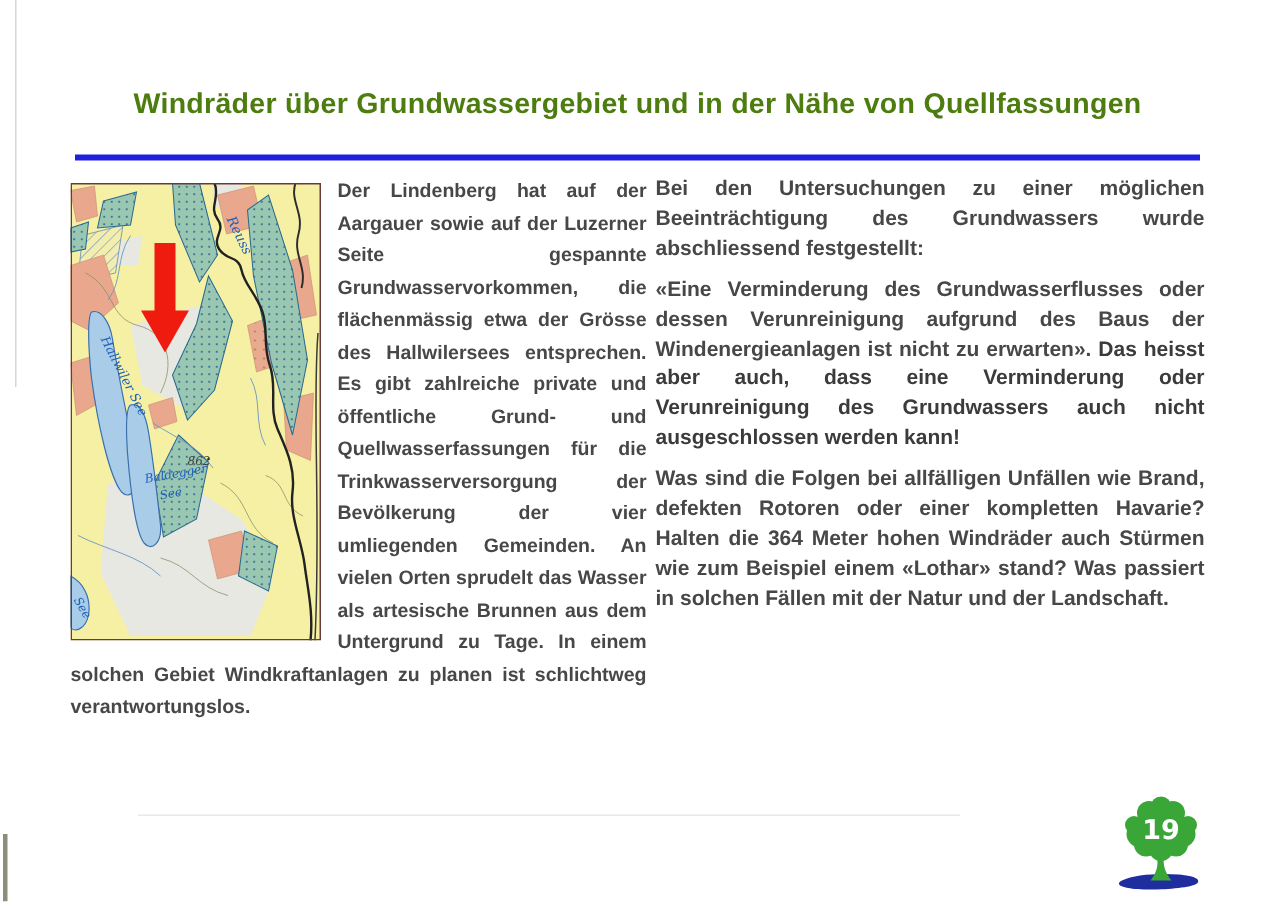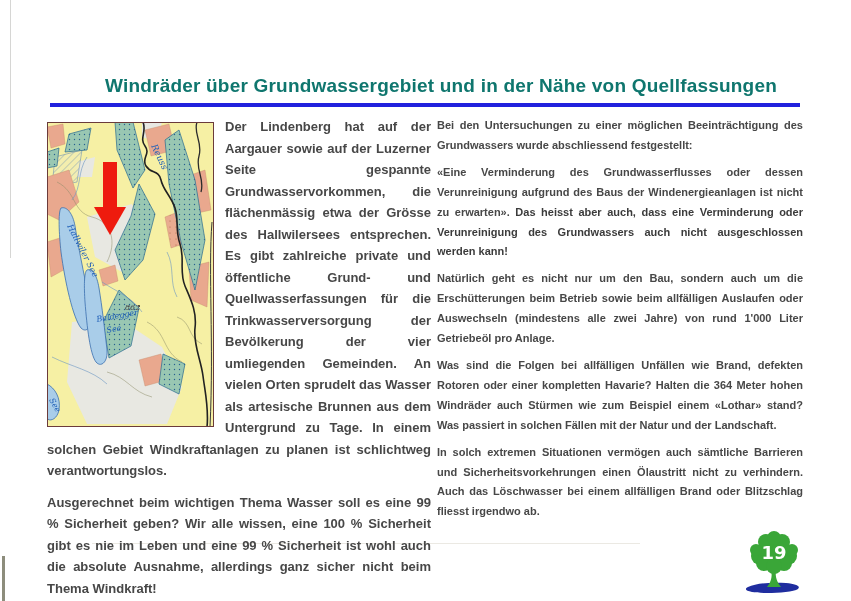--- a/index.html
+++ b/index.html
@@ -10,30 +10,30 @@
     position:relative;
     overflow:hidden;
     color:#474747;
   }
   .scan-edge-left{position:absolute;left:10px;top:0;width:1px;height:258px;background:#d6d6d4;}
   .scan-edge-bottomleft{position:absolute;left:2px;top:556px;width:3px;height:45px;background:#8d8d7c;}
   .scan-line-faint{position:absolute;left:92px;top:543px;width:548px;height:1px;background:#ebe9e3;}
 
   .page-title{
     position:absolute;left:50px;top:59px;width:750px;
-    margin:16px;text-align:center;
-    font-size:19px;font-weight:bold;color:#0f766e;
+    margin:0;text-align:center;
+    font-size:19px;font-weight:bold;color:#4d7c0f;
     letter-spacing:.2px;
   }
   .title-rule{position:absolute;left:50px;top:103px;width:750px;height:4px;background:#2121dd;}
 
   .col{position:absolute;top:116px;font-size:13px;text-align:justify;}
   .col p{margin:0 0 10px 0;font-weight:bold;}
   .left-col{left:47px;width:384px;line-height:21.5px;}
-  .right-col{left:437px;width:366px;line-height:19.9px;font-size:11px;}
+  .right-col{left:437px;width:366px;line-height:19.9px;font-size:14px;}
   .right-col p{margin:0 0 7px 0;}
   .right-col b{color:#3b3b3b;}
 
   .map-figure{
     float:left;width:167px;height:305px;
     margin:6px 11px 2px 0;
   }
   .map-figure svg{display:block;}
 
   .page-badge{position:absolute;left:742px;top:530px;width:64px;height:67px;}
@@ -133,29 +133,26 @@
 
         <g fill="#ee1b0e">
           <rect x="56" y="40" width="14" height="47"></rect>
           <path d="M47,85 L79,85 L63,113 Z"></path>
         </g>
 
         <rect x="0.5" y="0.5" width="166" height="304" fill="none" stroke="#6b3b3b" stroke-width="1"></rect>
       </svg>
     </div>
     <p>Der Lindenberg hat auf der Aargauer sowie auf der Luzerner Seite gespannte Grundwasservorkommen, die flächenmässig etwa der Grösse des Hallwilersees entsprechen. Es gibt zahlreiche private und öffentliche Grund- und Quellwasserfassungen für die Trinkwasserversorgung der Bevölkerung der vier umliegenden Gemeinden. An vielen Orten sprudelt das Wasser als artesische Brunnen aus dem Untergrund zu Tage. In einem solchen Gebiet Windkraftanlagen zu planen ist schlichtweg verantwortungslos.</p>
-    <p>Ausgerechnet beim wichtigen Thema Wasser soll es eine 99 % Sicherheit geben? Wir alle wissen, eine 100 % Sicherheit gibt es nie im Leben und eine 99 % Sicherheit ist wohl auch die absolute Ausnahme, allerdings ganz sicher nicht beim Thema Windkraft!</p>
   </div>
 
   <div class="col right-col">
     <p>Bei den Untersuchungen zu einer möglichen Beeinträchtigung des Grundwassers wurde abschliessend festgestellt:</p>
     <p><span>«Eine Verminderung des Grundwasserflusses oder dessen Verunreinigung aufgrund des Baus der Windenergieanlagen ist nicht zu erwarten». </span><b>Das heisst aber auch, dass eine Verminderung oder Verunreinigung des Grundwassers auch nicht ausgeschlossen werden kann!</b></p>
-    <p>Natürlich geht es nicht nur um den Bau, sondern auch um die Erschütterungen beim Betrieb sowie beim allfälligen Auslaufen oder Auswechseln (mindestens alle zwei Jahre) von rund 1'000 Liter Getriebeöl pro Anlage.</p>
     <p>Was sind die Folgen bei allfälligen Unfällen wie Brand, defekten Rotoren oder einer kompletten Havarie? Halten die 364 Meter hohen Windräder auch Stürmen wie zum Beispiel einem «Lothar» stand? Was passiert in solchen Fällen mit der Natur und der Landschaft.</p>
-    <p>In solch extremen Situationen vermögen auch sämtliche Barrieren und Sicherheitsvorkehrungen einen Ölaustritt nicht zu verhindern. Auch das Löschwasser bei einem allfälligen Brand oder Blitzschlag fliesst irgendwo ab.</p>
   </div>
 
   <div class="page-badge">
     <svg width="64" height="67" viewBox="0 0 64 67" xmlns="http://www.w3.org/2000/svg">
       <path d="M6,57 C14,53 30,52 44,53 C54,54 59,56 56,59 C50,63 20,64 10,62 C4,61 2,59 6,57 Z" fill="#1f2d9f"></path>
       <g fill="#3aa638">
         <path d="M29,40 C31,48 28,53 25,57 L39,57 C35,52 33,47 34,40 Z"></path>
         <circle cx="32" cy="22" r="16"></circle>
         <circle cx="18" cy="26" r="9"></circle>
         <circle cx="46" cy="26" r="9"></circle>

